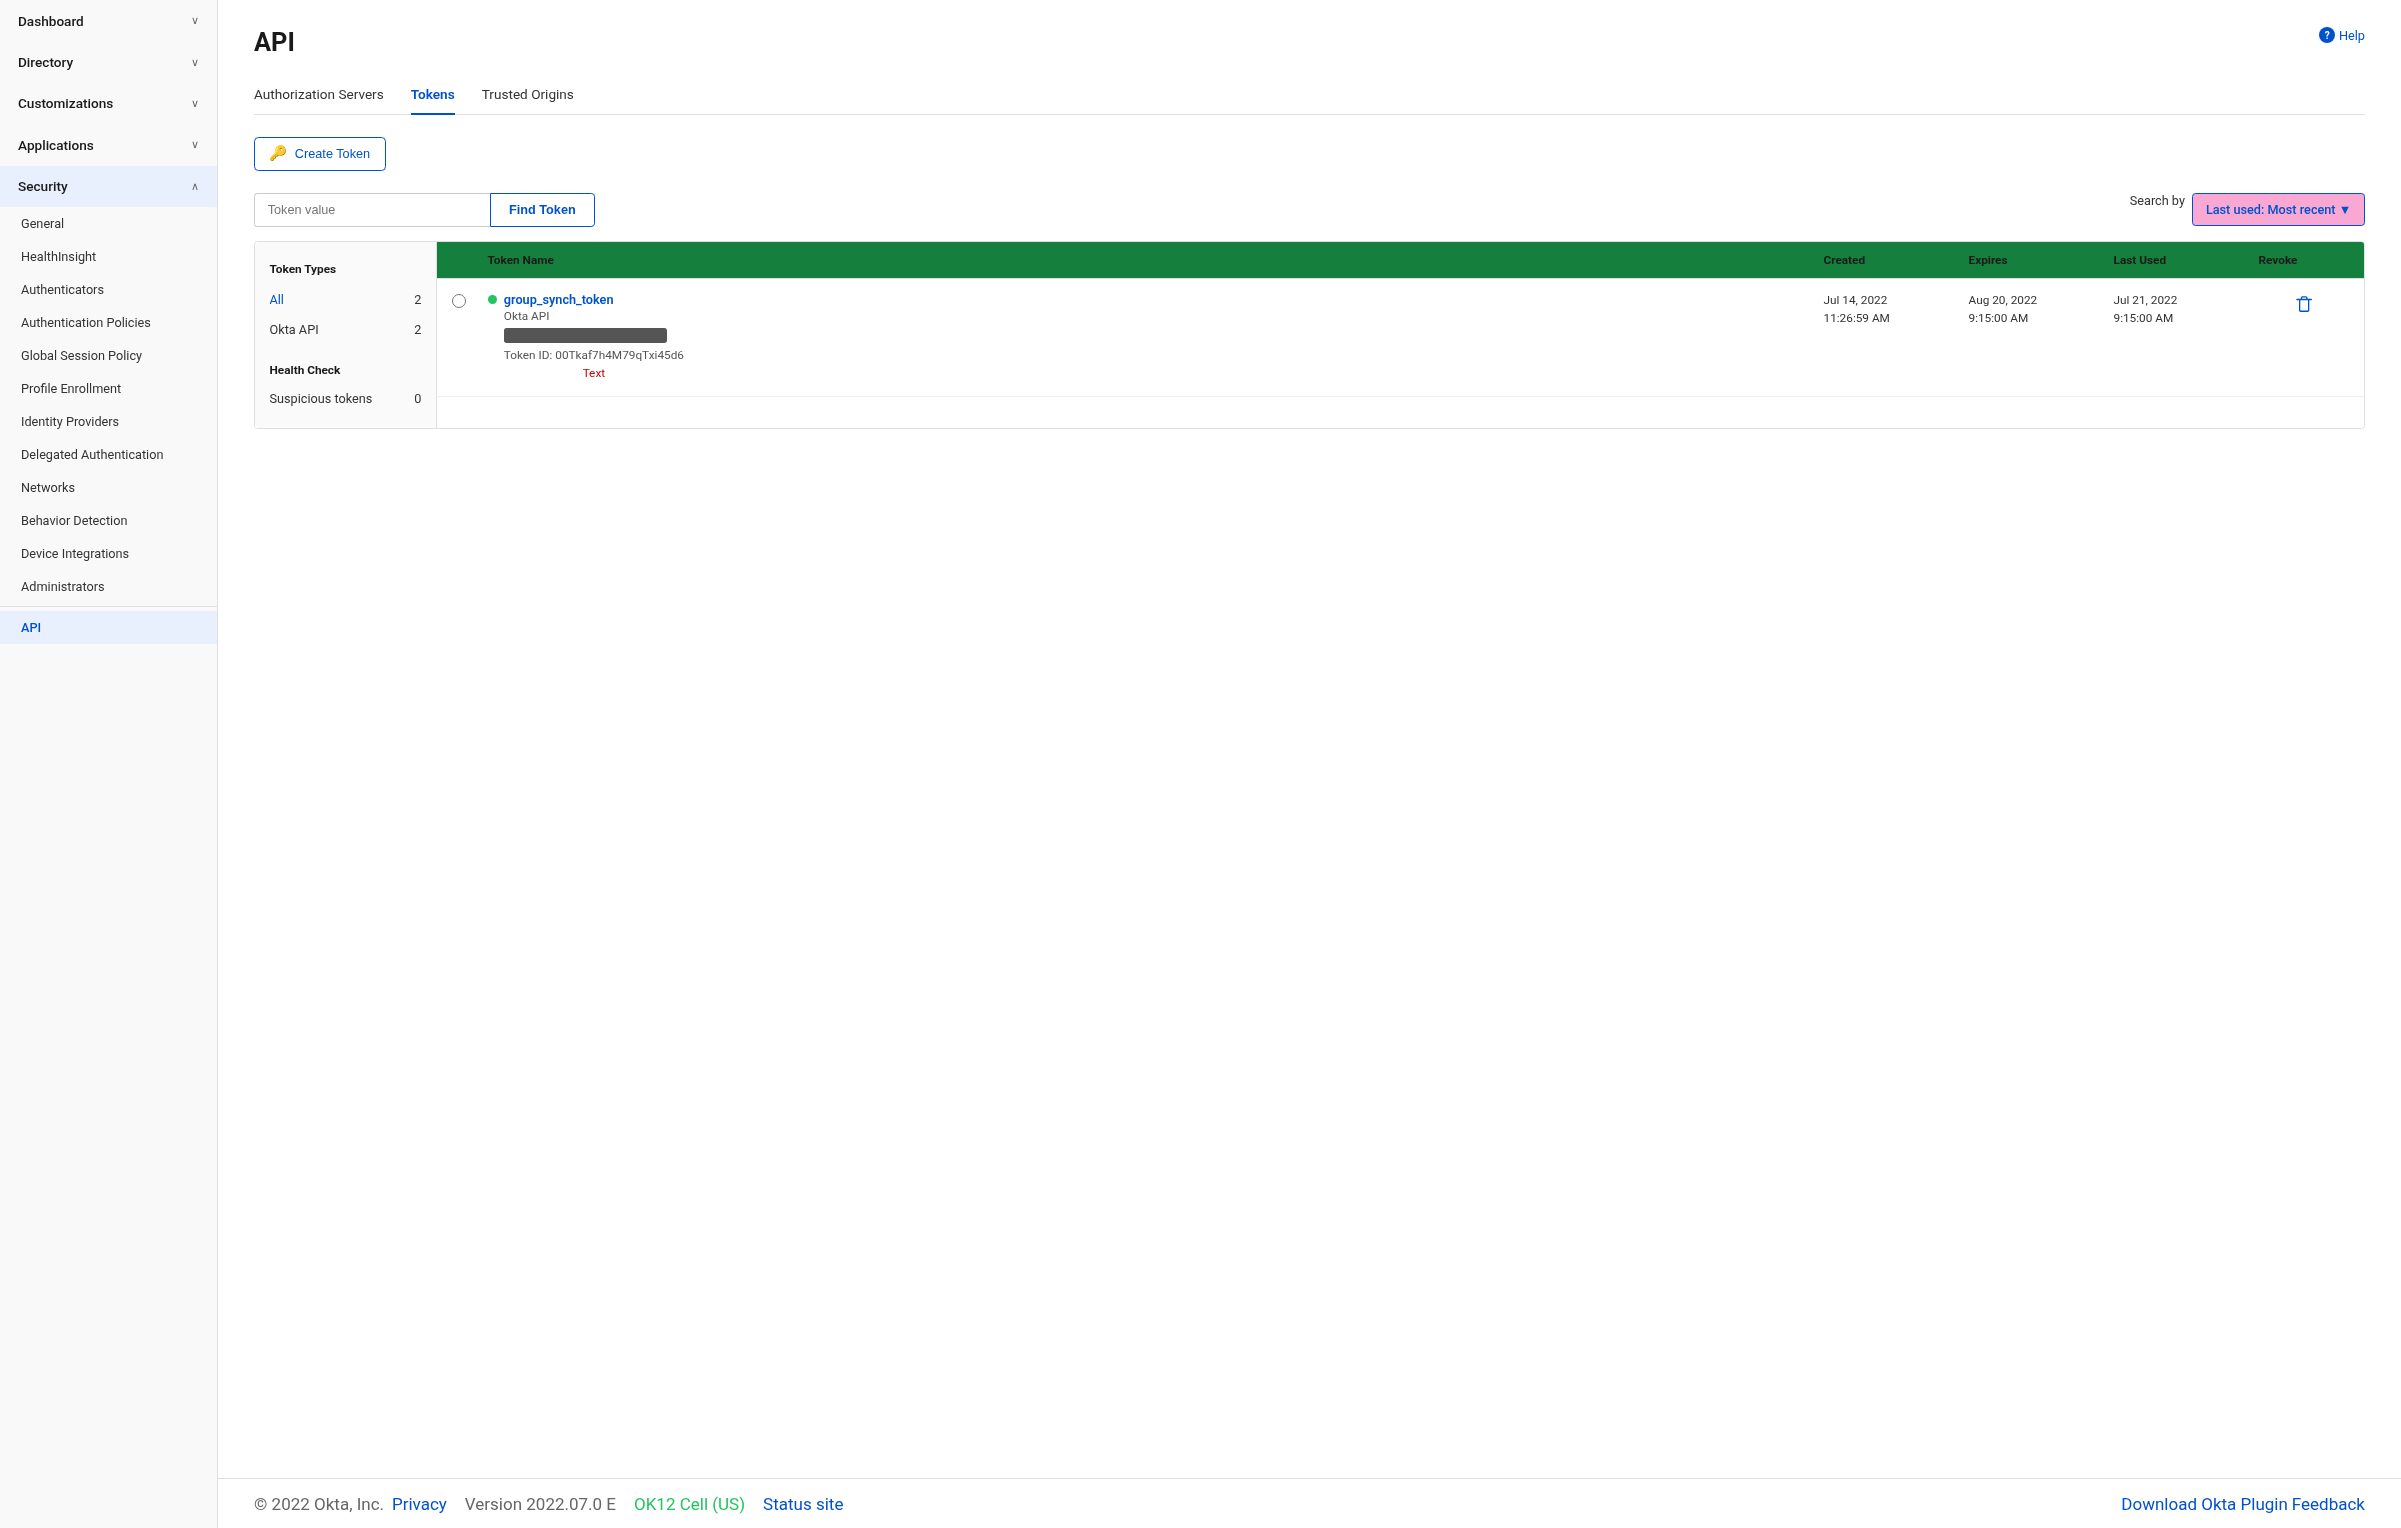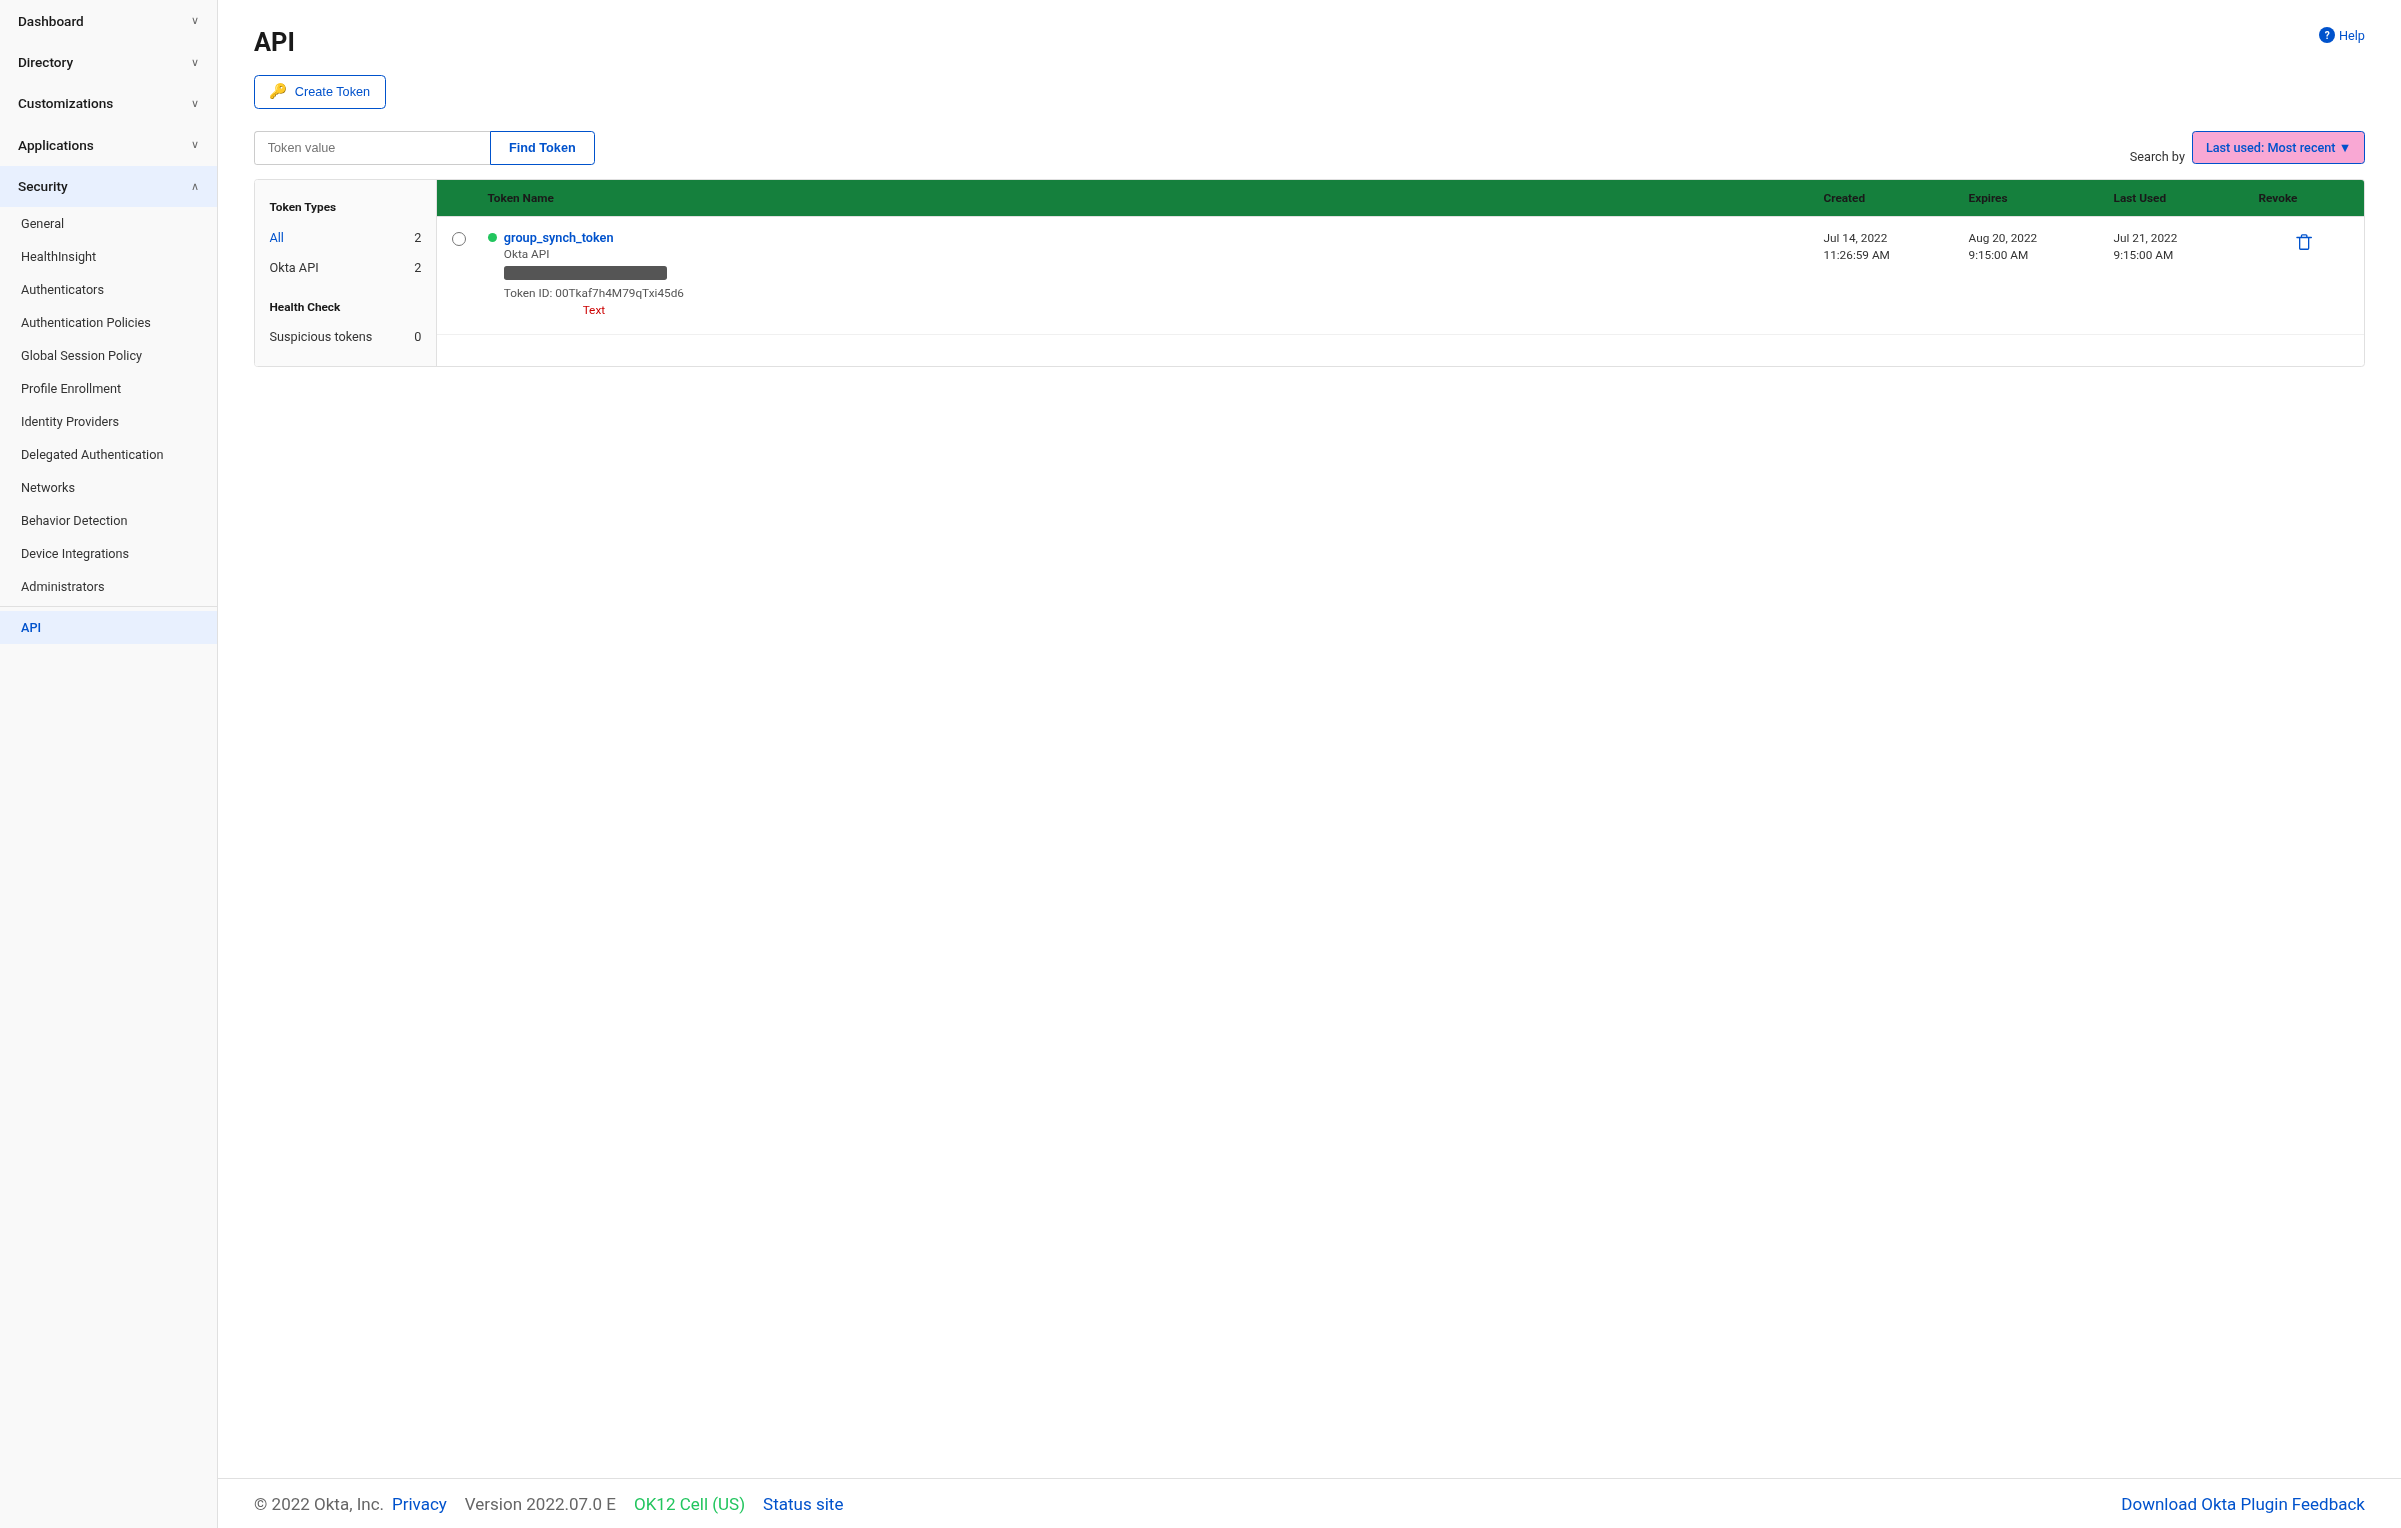--- a/index.html
+++ b/index.html
@@ -27,21 +27,21 @@
     
     .tabs { display: flex; border-bottom: 0.9px solid #e0e0e0; margin-bottom: 22px; }
     .tab { padding: 11px 0; margin-right: 27px; cursor: pointer; font-size: 13.6px; color: #333; border-bottom: 2.7px solid transparent; margin-bottom: -0.9px; }
     .tab.active { color: #0052cc; border-bottom: 2.7px solid #0052cc; font-weight: 600; }
 
     
     .create-token-btn { display: inline-flex; align-items: center; gap: 7.3px; padding: 7.3px 14.5px; border: 1.8px solid #0052cc; border-radius: 4.5px; color: #0052cc; background: white; font-size: 12.7px; font-weight: 500; cursor: pointer; margin-bottom: 22px; }
     .key-icon { font-size: 14.5px; }
     .token-input { border: 0.9px solid #ccc; border-right: none; border-radius: 3.6px 0 0 3.6px; padding: 9px 12.7px; font-size: 12.7px; color: #999; width: 236px; outline: none; }
     .find-token-btn { padding: 9px 18px; background: white; border: 1.8px solid #0052cc; border-radius: 0 3.6px 3.6px 0; color: #0052cc; font-size: 12.7px; font-weight: 600; cursor: pointer; }
-    .search-by { display: flex; align-items: flex-end; gap: 7.3px; margin-left: auto; }
+    .search-by { display: flex; align-items: flex-start; gap: 7.3px; margin-left: auto; }
     .search-by-label { font-size: 12.7px; color: #333; }
     .search-by-dropdown { padding: 8.2px 12.7px; border: 0.9px solid #0052cc; border-radius: 3.6px; color: #0052cc; font-size: 12.7px; font-weight: 500; background: #f9a8d4; cursor: pointer; display: flex; align-items: center; gap: 5.4px; }
     .search-controls { display: flex; justify-content: space-between; align-items: center; margin-bottom: 0; }
 
     
     .table-container { border: 0.9px solid #e0e0e0; border-radius: 3.6px; overflow: hidden; }
     .table-layout { display: flex; }
     .token-types-panel { width: 182px; min-width: 182px; border-right: 0.9px solid #e0e0e0; padding: 14.5px 0; background: #fafafa; }
     .token-types-title { font-size: 11.8px; font-weight: 700; color: #1a1a1a; padding: 5.4px 14.5px 9px; }
     .token-type-row { display: flex; justify-content: space-between; align-items: center; padding: 7.3px 14.5px; font-size: 12.7px; color: #333; cursor: pointer; }
@@ -147,20 +147,31 @@
     
     <div class="page-header">
       <h1 class="page-title">API</h1>
       <a class="help-link">
         <span class="help-icon">?</span>
         <span>Help</span>
       </a>
     </div>
 
     
+    <div class="tabs">
+      <div class="tab">
+        <span>Authorization Servers</span>
+      </div>
+      <div class="tab active">
+        <span>Tokens</span>
+      </div>
+      <div class="tab">
+        <span>Trusted Origins</span>
+      </div>
+    </div>
 
     
     <button class="create-token-btn">
       <span class="key-icon">🔑</span>
       <span>Create Token</span>
     </button>
 
     
     <div class="search-controls">
       <div style="display:flex; align-items:center;">

